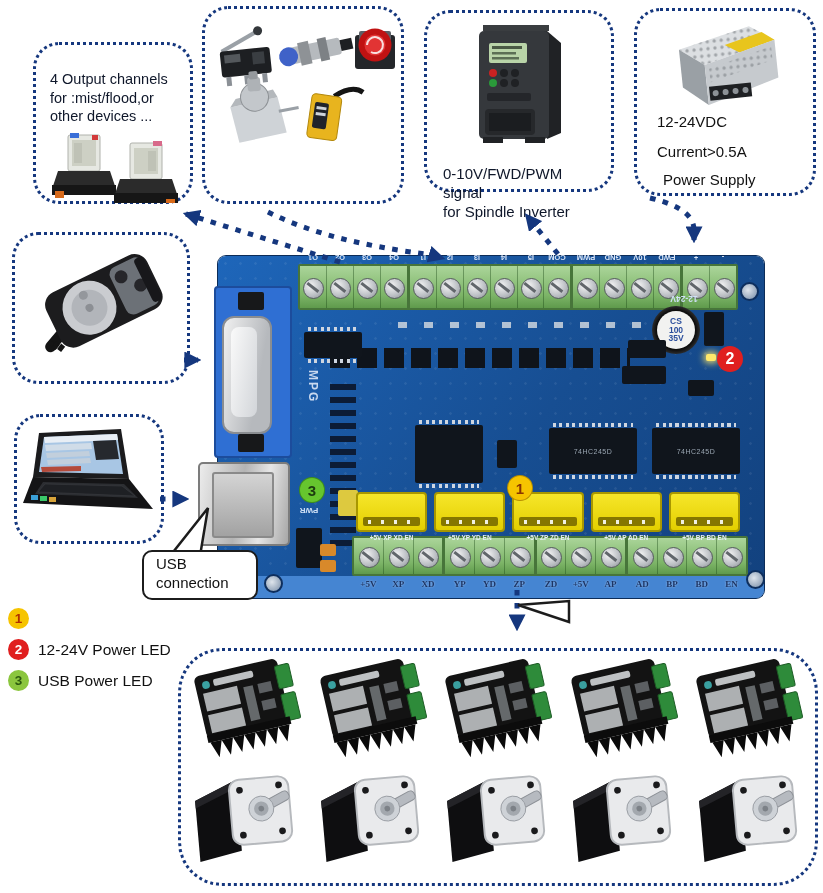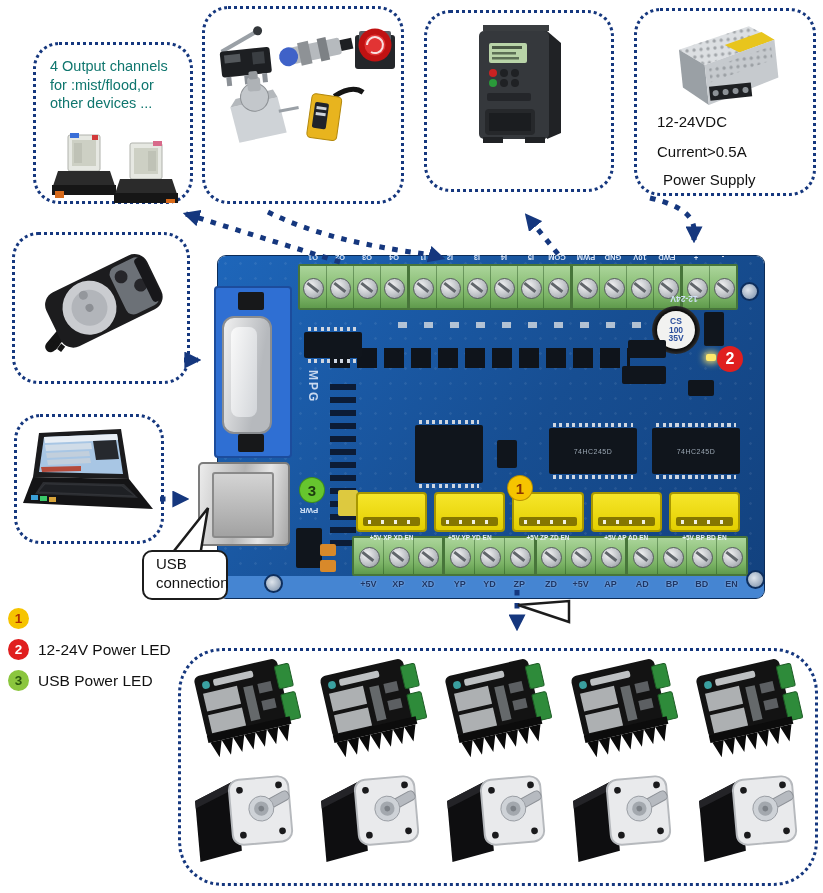--- a/index.html
+++ b/index.html
@@ -3,37 +3,37 @@
 <meta charset="utf-8">
 <style>
   html,body{margin:0;padding:0;background:#fff;}
   #canvas{position:relative;width:823px;height:893px;background:#fff;overflow:hidden;
           font-family:"Liberation Sans",sans-serif;color:#111;}
   .abs{position:absolute;}
   .pre{white-space:pre-wrap;}
 
   
   .cbox{position:absolute;border:3.5px dotted #15377e;border-radius:26px;background:#fff;box-sizing:border-box;z-index:2;}
-  .cbox .txt{font-size:14.5px;line-height:1.28;color:#0f766e;}
+  .cbox .txt{font-size:14.5px;line-height:1.28;color:#0f172a;margin-top:13px;}
 
   #box-outputs{left:33px;top:42px;width:160px;height:162px;padding:12px 6px 4px 14px;}
   #box-inputs{left:202px;top:6px;width:202px;height:198px;padding:8px 8px 6px 12px;}
   #box-inputs .txt{position:absolute;left:14px;top:146px;font-size:14.5px;}
   #box-inverter{left:424px;top:10px;width:190px;height:182px;padding:10px;}
   #box-inverter .txt{position:absolute;left:16px;top:138px;font-size:15px;}
   #box-power{left:634px;top:8px;width:182px;height:188px;padding:10px;}
   #box-power .pline{position:absolute;left:20px;font-size:15px;}
   #box-mpg{left:12px;top:232px;width:178px;height:152px;padding:6px;}
   #box-mpg .txt{position:absolute;left:0;right:0;bottom:8px;text-align:center;font-size:15px;}
   #box-laptop{left:14px;top:414px;width:150px;height:130px;padding:4px;}
   #box-units{left:178px;top:648px;width:640px;height:238px;border-radius:44px;z-index:1;}
 
   
   .bubble{position:absolute;background:#fff;border:2.5px solid #1c1c1c;z-index:6;box-sizing:border-box;}
-  #usb-bubble{left:142px;top:550px;width:86px;height:50px;border-radius:10px;
+  #usb-bubble{left:142px;top:550px;width:116px;height:50px;border-radius:10px;
               font-size:15px;line-height:1.25;padding:3px 0 0 12px;}
   #drv1-bubble{left:565px;top:592px;width:214px;height:37px;border-radius:18px;
                font-size:15.5px;display:flex;align-items:center;justify-content:center;}
 
   
   #legend{position:absolute;left:8px;top:608px;z-index:2;}
   .legend-row{display:flex;align-items:center;margin-bottom:10px;}
   .legend-dot{width:21px;height:21px;border-radius:50%;display:flex;align-items:center;justify-content:center;
               font-size:13.5px;font-weight:bold;flex:0 0 21px;}
   .legend-text{margin-left:9px;font-size:15.5px;color:#111;}
@@ -57,21 +57,21 @@
   .tcell:first-child{border-left:none;}
   .tcell::before{content:"";position:absolute;left:50%;top:50%;width:19px;height:19px;margin:-9.5px 0 0 -9.5px;
           border-radius:50%;background:radial-gradient(circle at 35% 35%,#f5f5f5,#b9bdc2 60%,#878b90);
           border:1px solid #565b60;}
   .tcell::after{content:"";position:absolute;left:50%;top:50%;width:14px;height:2.5px;margin:-1.2px 0 0 -7px;
           background:#61666b;transform:rotate(38deg);}
   #top-terms .tcell:nth-child(5),#top-terms .tcell:nth-child(11),#top-terms .tcell:nth-child(15){border-left:3px solid #47753a;}
   #bot-terms .tcell:nth-child(4),#bot-terms .tcell:nth-child(7),#bot-terms .tcell:nth-child(10){border-left:3px solid #47753a;}
   .tlabel{position:absolute;left:0;width:100%;text-align:center;font-weight:bold;color:#d9e4f6;}
   #top-terms .tlabel{top:-13px;font-size:7.5px;transform:rotate(180deg);}
-  #bot-terms .tlabel{top:calc(100% + 5px);font-size:9px;color:#1c3566;text-shadow:0 0 2px rgba(255,255,255,.5);}
+  #bot-terms .tlabel{top:calc(100% + 5px);font-size:9px;color:#1c3566;text-shadow:0 0 2px rgba(255,255,255,.5);font-family:Liberation Serif, serif;}
 
   
   .chip{position:absolute;background:#10151c;border-radius:2px;}
   .chip.pins::before,.chip.pins::after{content:"";position:absolute;left:4px;right:4px;height:4px;
       background:repeating-linear-gradient(90deg,#cfd6e0 0 3px,transparent 3px 6.5px);}
   .chip.pins::before{top:-5px;} .chip.pins::after{bottom:-5px;}
   .ic-label{position:absolute;left:0;right:0;top:50%;transform:translateY(-50%);text-align:center;
             color:#9aa6b2;font-size:7px;letter-spacing:.5px;}
   #opto-row{position:absolute;left:112px;top:92px;width:300px;height:20px;
       background:repeating-linear-gradient(90deg,#0f141b 0 20px,transparent 20px 27px);}
@@ -205,20 +205,22 @@
       <circle cx="46" cy="50" r="4" fill="#1f2124"></circle>
       <circle cx="24" cy="60" r="4" fill="#2a9a3a"></circle>
       <circle cx="35" cy="60" r="4" fill="#1f2124"></circle>
       <circle cx="46" cy="60" r="4" fill="#1f2124"></circle>
       <rect x="18" y="70" width="44" height="8" rx="2" fill="#24262a"></rect>
       <rect x="16" y="86" width="50" height="26" rx="4" fill="#26282b"></rect>
       <rect x="20" y="90" width="42" height="18" fill="#1b1d20"></rect>
       <rect x="14" y="114" width="20" height="6" fill="#202225"></rect>
       <rect x="56" y="114" width="20" height="6" fill="#202225"></rect>
     </svg>
+    <div class="txt pre">0-10V/FWD/PWM   signal
+for Spindle Inverter</div>
   </div>
 
   <div class="cbox" id="box-power">
     <svg class="abs" style="left:28px;top:12px" width="122" height="88" viewBox="0 0 122 88">
       <defs>
         <pattern id="holes" width="7" height="7" patternUnits="userSpaceOnUse">
           <circle cx="3" cy="3" r="1.7" fill="#70757a"></circle>
         </pattern>
       </defs>
       <g transform="rotate(-6 60 44)">

